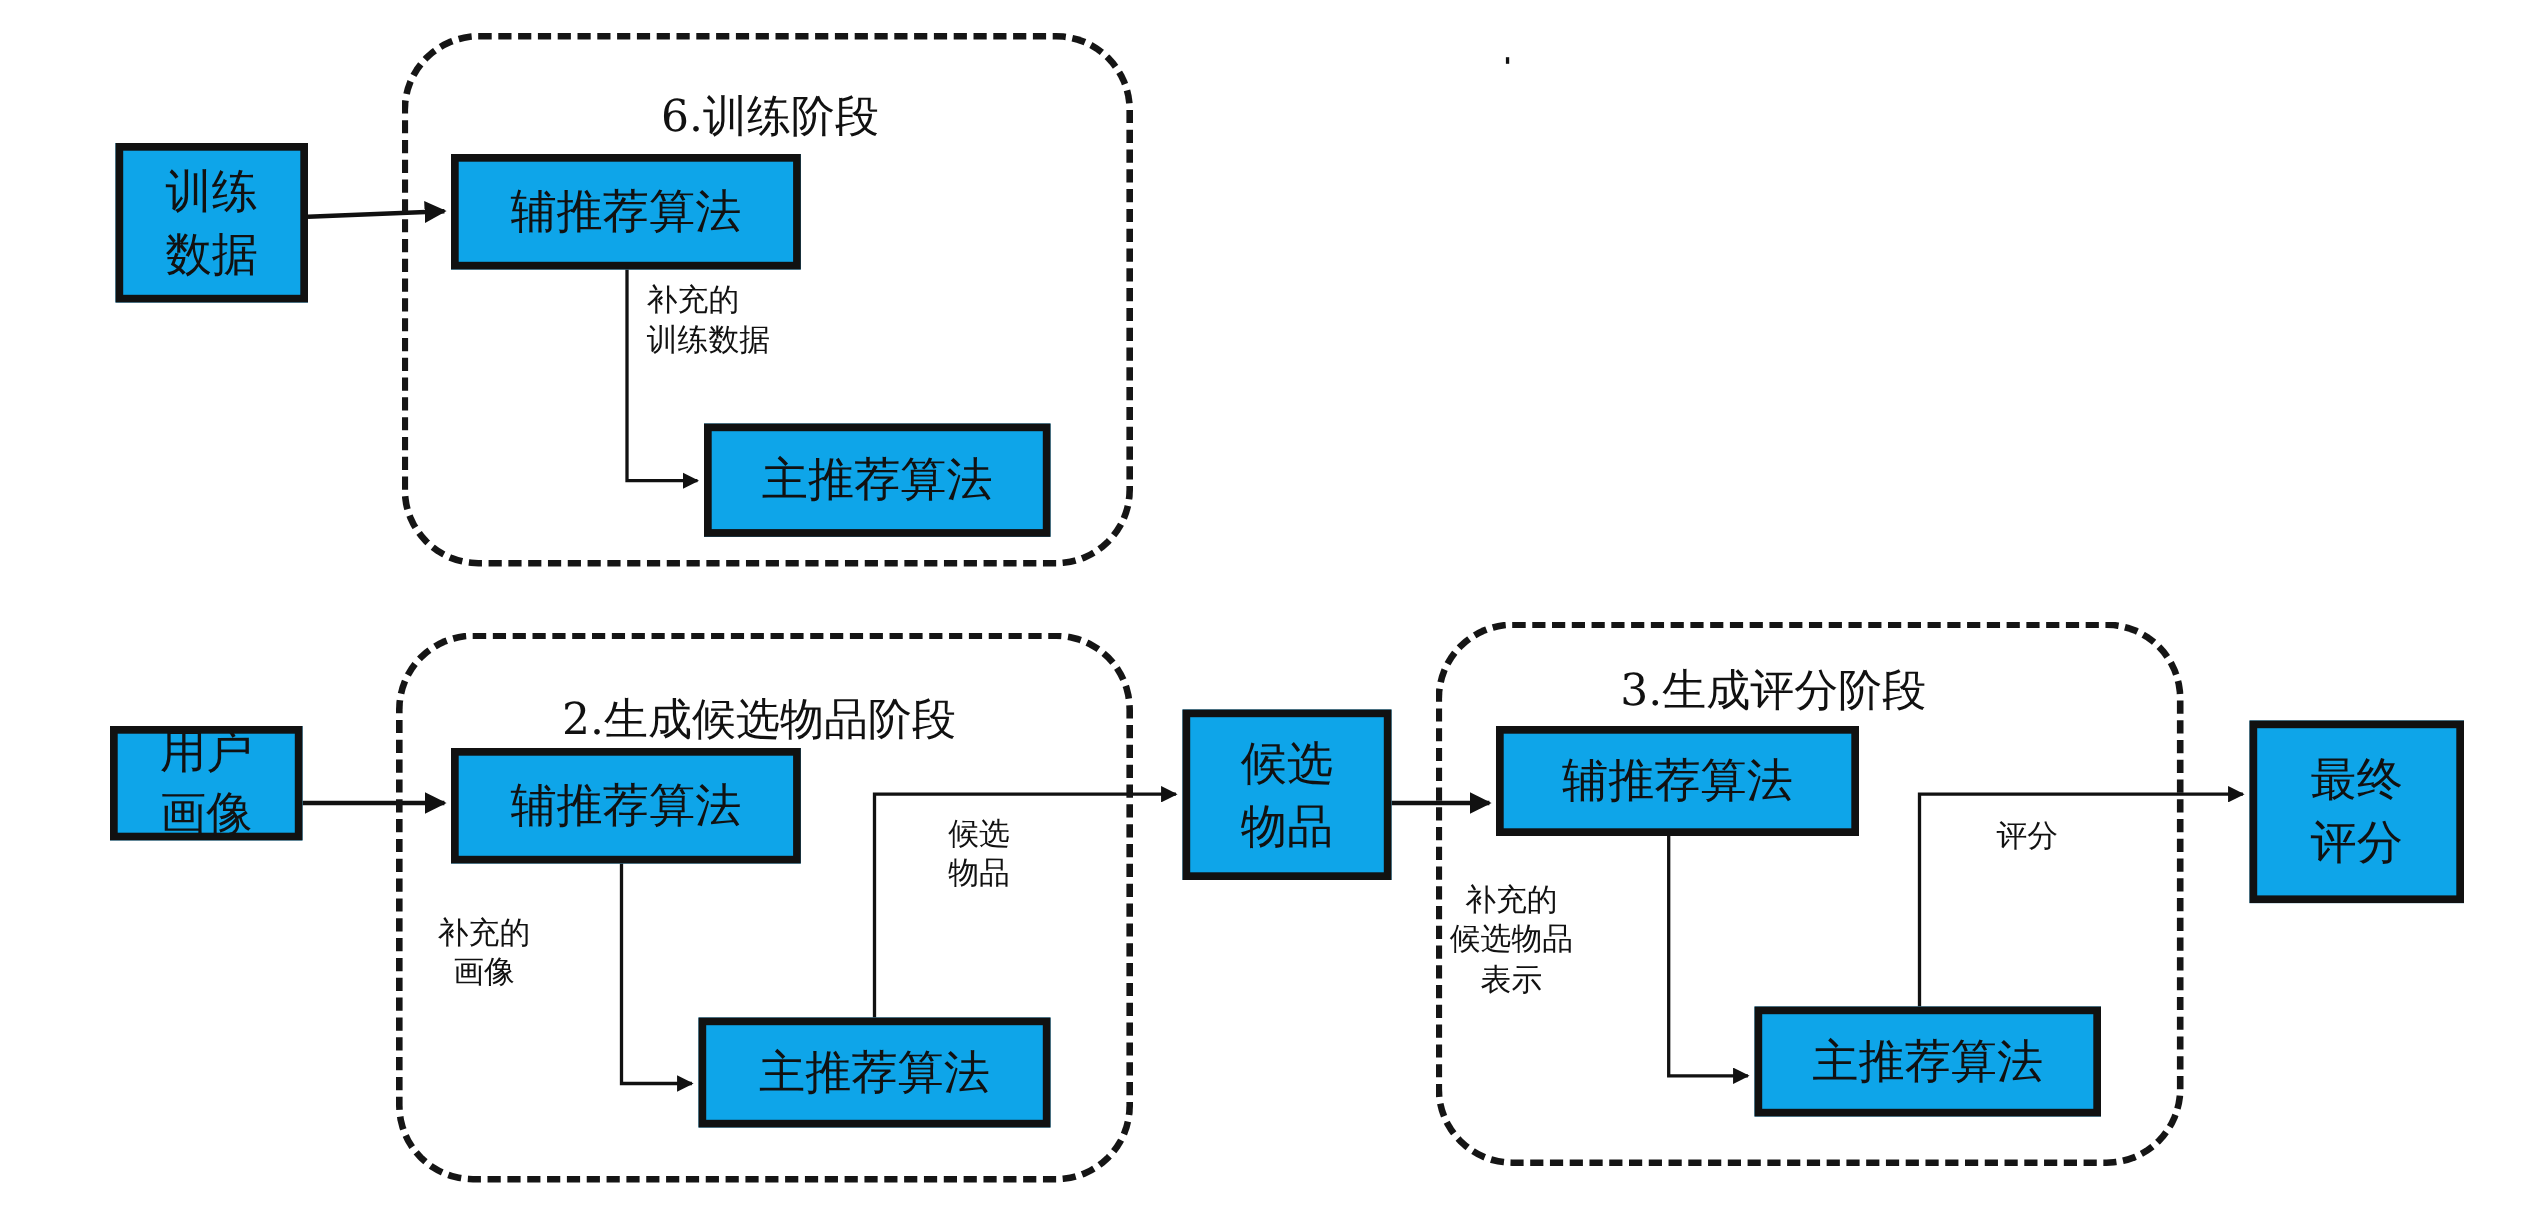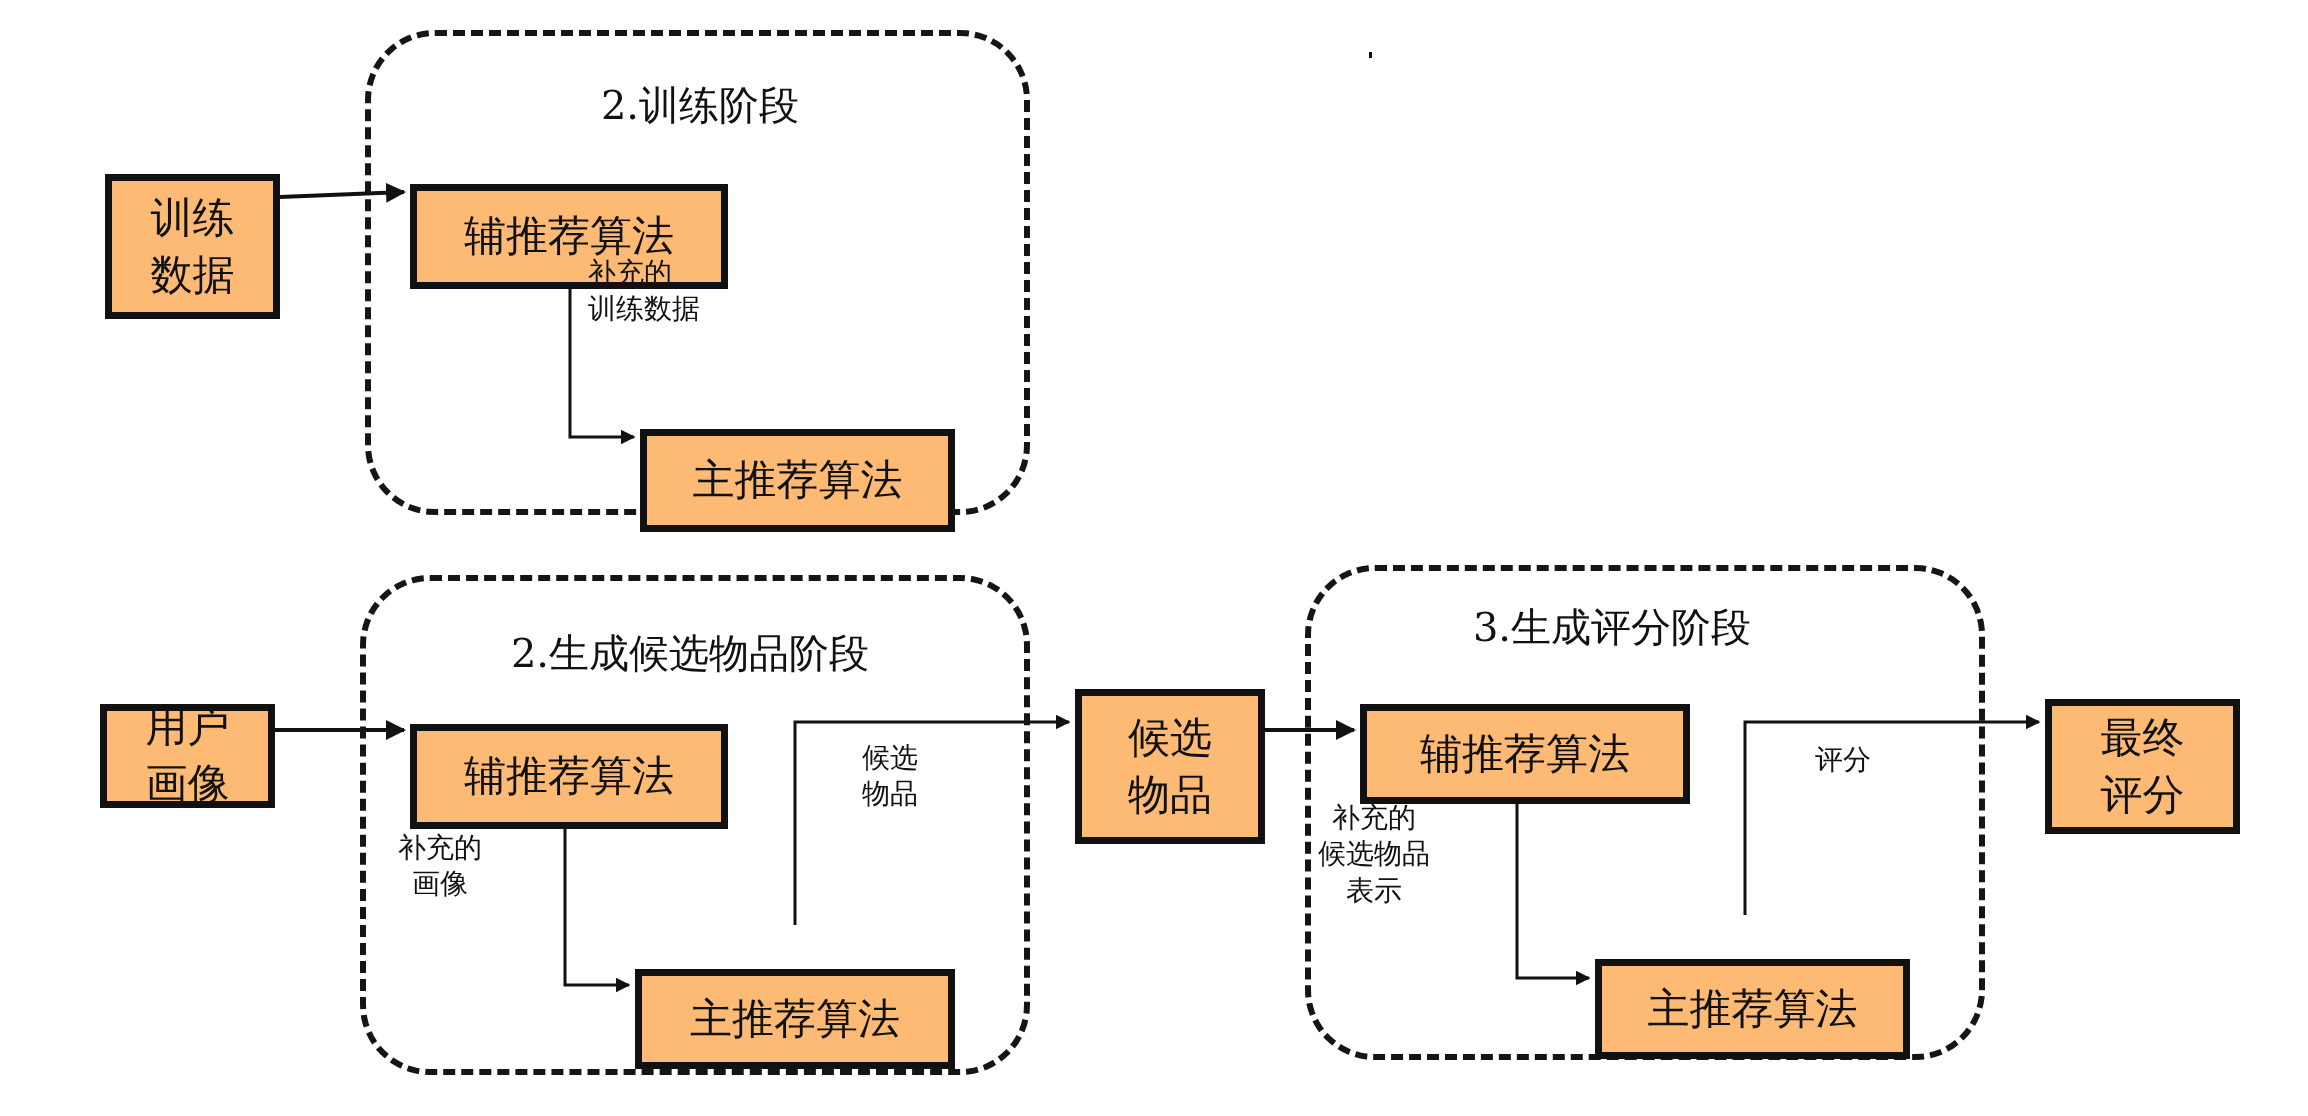--- a/index.html
+++ b/index.html
@@ -1,23 +1,23 @@
 <!DOCTYPE html>
 <html><head>
 <meta charset="utf-8">
 <style>
   html, body { margin: 0; padding: 0; background: #ffffff; }
   body { width: 2308px; height: 1116px; position: relative; overflow: hidden;
          font-family: "DejaVu Sans", "Liberation Sans", sans-serif; color: #111; }
   svg.wires { position: absolute; left: 0; top: 0; }
   .stage { position: absolute; border: 6px dashed #151515; border-radius: 70px; box-sizing: border-box; }
   .stage-title { position: absolute; font-family: "DejaVu Serif", "Liberation Serif", serif; font-size: 40px; white-space: nowrap; transform: translateX(-50%); }
-  .box { position: absolute; border: 7px solid #111; background: #fdba74; box-sizing: border-box;
+  .box { position: absolute; border: 7px solid #111; background: #0ea5e9; box-sizing: border-box;
          display: flex; align-items: center; justify-content: center; text-align: center;
-         font-size: 42px; line-height: 1.35; margin-top: 44px; }
+         font-size: 42px; line-height: 1.35; }
   .box .txt { white-space: pre-line; }
   .label { position: absolute; font-size: 28px; line-height: 1.3; white-space: pre-line; }
   .label.center { text-align: center; }
 </style>
 </head>
 <body>
 
 <svg class="wires" width="2308" height="1116">
   <defs>
     <marker id="arrow" viewBox="0 0 10 10" refX="9" refY="5" markerWidth="5" markerHeight="5" orient="auto">
@@ -33,21 +33,21 @@
   <polyline points="795,925 795,722 1069,722" fill="none" stroke="#111" stroke-width="3" marker-end="url(#arrow)"></polyline>
 
   <line x1="1265" y1="730" x2="1354" y2="730" stroke="#111" stroke-width="4" marker-end="url(#arrow)"></line>
   <polyline points="1517,760 1517,978 1589,978" fill="none" stroke="#111" stroke-width="3" marker-end="url(#arrow)"></polyline>
   <polyline points="1745,915 1745,722 2039,722" fill="none" stroke="#111" stroke-width="3" marker-end="url(#arrow)"></polyline>
 
   <rect x="1369" y="52" width="3" height="6" fill="#111"></rect>
 </svg>
 
 <div class="stage" style="left:365px; top:30px; width:665px; height:485px;"></div>
-<div class="stage-title" style="left:700px; top:78px;">2.训练阶段</div>
+<div class="stage-title" style="left:700px; top:78px;">6.训练阶段</div>
 
 <div class="box" style="left:105px; top:130px; width:175px; height:145px;">
   <span class="txt">训练
 数据</span>
 </div>
 <div class="box" style="left:410px; top:140px; width:318px; height:105px;">
   <span class="txt">辅推荐算法</span>
 </div>
 <div class="label" style="left:588px; top:255px;">补充的
 训练数据</div>
@@ -85,16 +85,16 @@
   <span class="txt">辅推荐算法</span>
 </div>
 <div class="label center" style="left:1318px; top:800px;">补充的
 候选物品
 表示</div>
 <div class="label" style="left:1815px; top:742px;">评分</div>
 <div class="box" style="left:1595px; top:915px; width:315px; height:100px;">
   <span class="txt">主推荐算法</span>
 </div>
 
-<div class="box" style="left:2045px; top:655px; width:195px; height:135px;">
+<div class="box" style="left:2045px; top:655px; width:195px; height:166px;">
   <span class="txt">最终
 评分</span>
 </div>
 
 </body></html>

